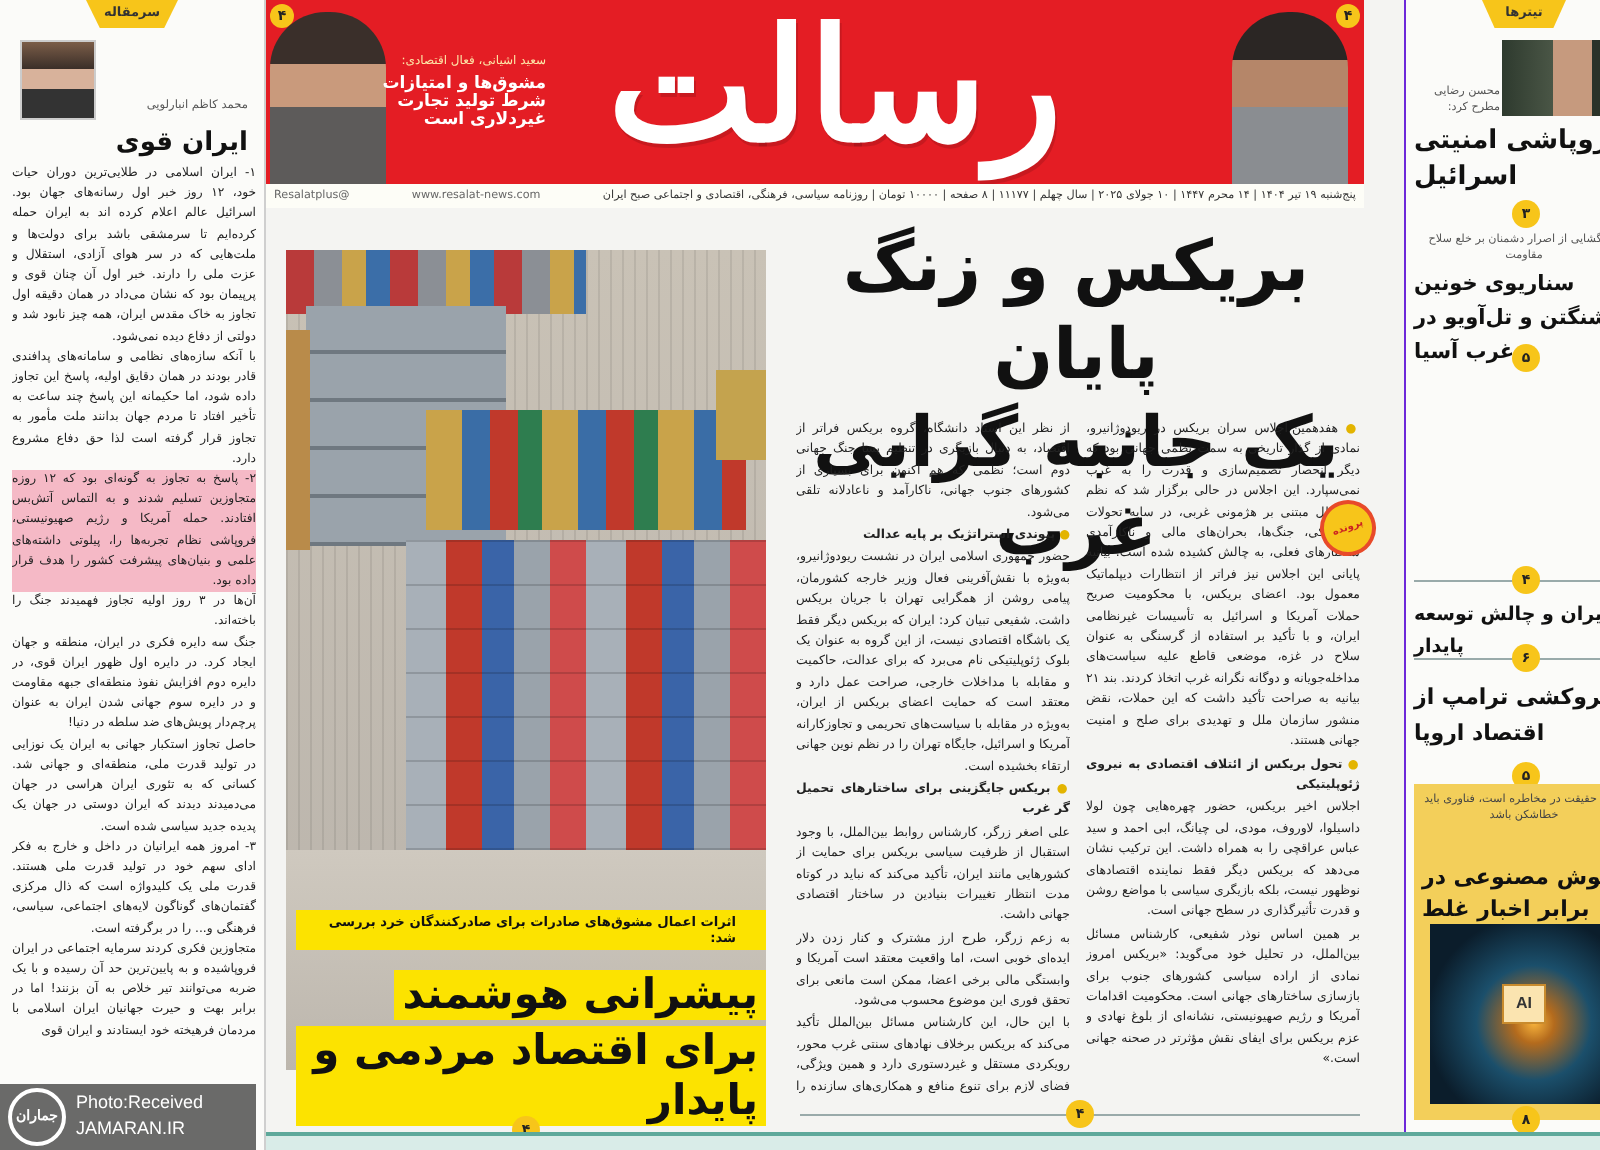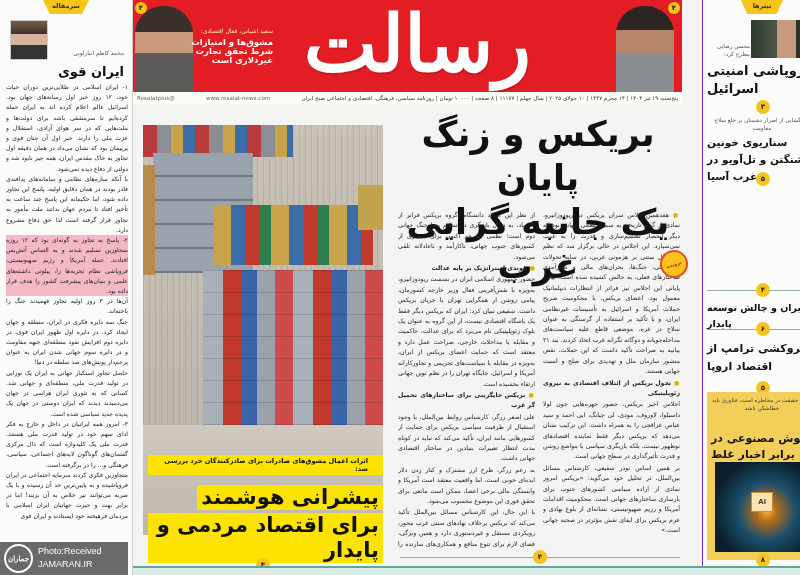--- a/index.html
+++ b/index.html
@@ -86,21 +86,21 @@
       </div>
     </div>
   </div>
 
   <div class="masthead">
     <div class="promo-left">
       <div class="corner-badge" style="left:2px">۴</div>
       <div class="person"></div>
       <div class="promo-text">
         <span class="promo-small">سعید اشیانی، فعال اقتصادی:</span>
-        <span class="promo-big">مشوق‌ها و امتیازات شرط تحقق تجارت غیردلاری است</span>
+        <span class="promo-big">مشوق‌ها و امتیازات شرط تولید تجارت غیردلاری است</span>
       </div>
     </div>
     <div class="logo">رسالت</div>
     <div class="promo-right">
       <div class="corner-badge" style="right:2px">۴</div>
       <div class="person"></div>
     </div>
   </div>
 
   <div class="dateline">

